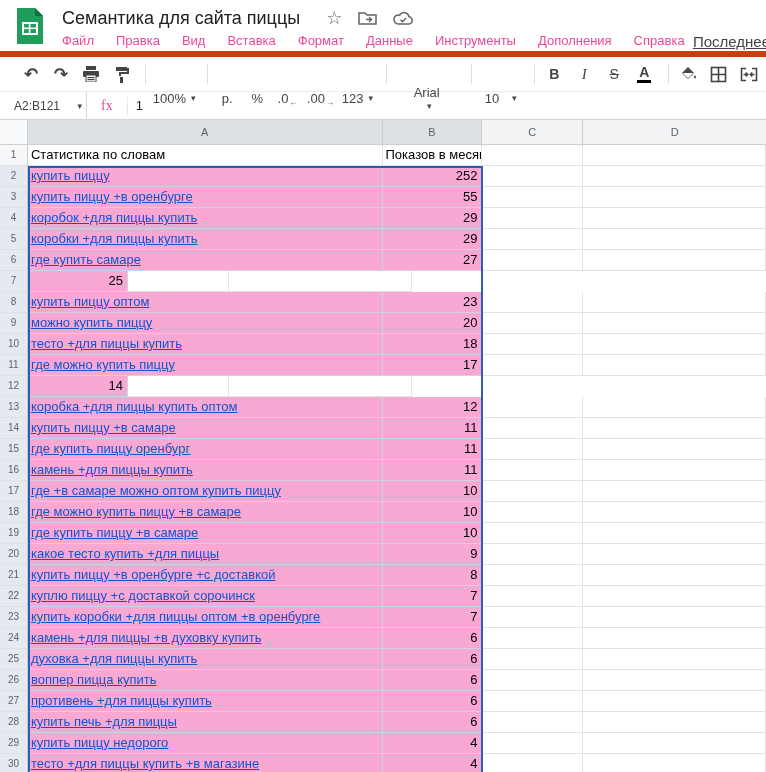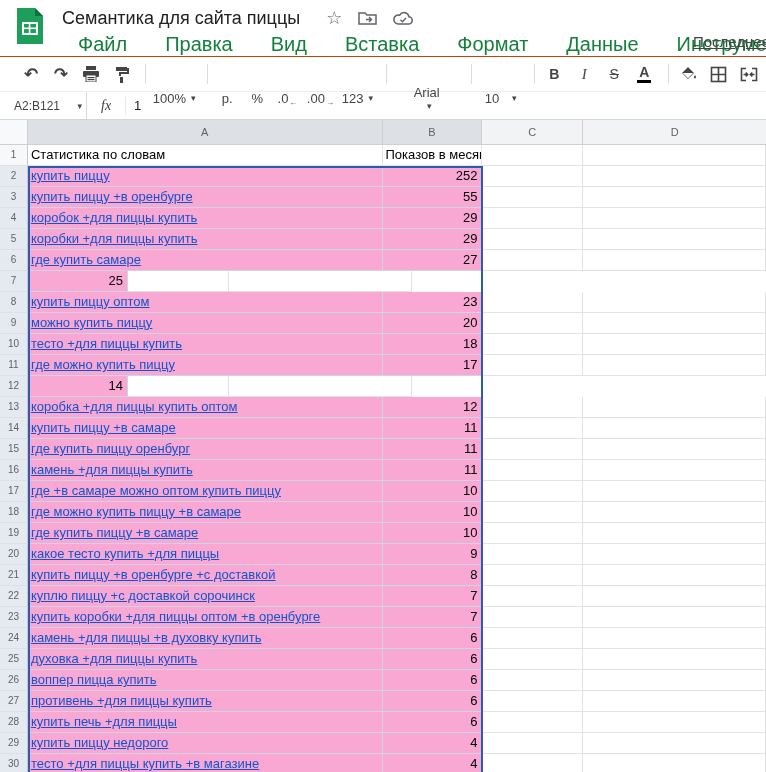--- a/index.html
+++ b/index.html
@@ -1,27 +1,27 @@
 <!DOCTYPE html>
 <html><head>
 <meta charset="utf-8">
 <style>
   * { margin:0; padding:0; box-sizing:border-box; }
   html,body { width:766px; height:772px; overflow:hidden; background:#fff;
               font-family:"Liberation Sans","DejaVu Sans",sans-serif; }
 
   
-  .header { position:relative; height:57px; border-bottom:1px solid #c2410c; background:#fff; }
+  .header { position:relative; height:57px; border-bottom:6px solid #c2410c; background:#fff; }
   .logo { position:absolute; left:15px; top:6px; }
   .title-row { position:absolute; left:62px; top:6px; height:24px; display:flex; align-items:center; }
   .doc-title { font-size:18px; color:#202124; margin-right:26px; white-space:nowrap; }
   .title-ic { color:#5f6368; margin-right:16px; display:inline-flex; align-items:center; }
   .star { font-size:18px; }
   .menu-row { position:absolute; left:62px; top:31px; display:flex; }
-  .menu-item { font-size:20px; color:#15803d; padding:2px 11px 2px 0; margin-right:11px; white-space:nowrap; cursor:default;margin-left:16px; }
+  .menu-item { font-size:13px; color:#ec4899; padding:2px 11px 2px 0; margin-right:11px; white-space:nowrap; cursor:default; }
   .last-edit { position:absolute; right:-4px; top:33px; font-size:15px; color:#444;
                text-decoration:underline; white-space:nowrap; }
 
   
   .toolbar { height:35px; display:flex; align-items:center; background:#fff; padding-left:18px;
              border-bottom:1px solid #ececec; color:#444; }
   .tb { display:inline-flex; align-items:center; justify-content:center; height:26px; min-width:26px;
         border-radius:2px; margin-right:4px; font-size:13px; color:#444; cursor:default; }
   .tb.txt { padding:0 6px;margin-top:48px; }
   .tb .uc { font-size:17px; font-weight:bold; line-height:1; }
@@ -33,21 +33,21 @@
   .fmt-s { text-decoration:line-through; font-size:14px; }
   .fmt-a { font-size:14px; font-weight:bold; display:flex; flex-direction:column; align-items:center; line-height:1; }
   .fmt-a .bar { width:14px; height:3px; background:#000; margin-top:1px; }
 
   
   .fbar { height:28px; display:flex; align-items:center; border-bottom:1px solid #d4d4d4; background:#fff; }
   .namebox { width:86px; display:flex; align-items:center; padding-left:14px; }
   .namebox .rng { font-size:12px; color:#444; flex:1; white-space:nowrap; overflow:hidden; }
   .namebox .caret { margin-right:4px; }
   .fbar .vsep { width:1px; height:27px; background:#d9d9d9; }
-  .fx { font-family:"Liberation Serif",serif; font-style:italic; color:#404040; font-size:14px; padding:0 14px; }
+  .fx { font-family:"Liberation Serif",serif; color:#ec4899; font-size:14px; padding:0 14px; }
   .fbar .val { font-size:13px; color:#202124; padding-left:8px; }
 
   
   .grid { position:relative; height:652px; overflow:hidden; background:#fff; }
   .hdr-row { display:flex; height:25px; }
   .hdr-cell { font-size:11px; color:#5f6368; text-align:center; line-height:25px;
               border-right:1px solid #cfcfcf; border-bottom:1px solid #cfcfcf; background:#f2f3f4; }
   .hdr-cell.selcol { background:#dde0e4; }
   .corner { width:28px; background:#f8f9fa; border-right:1px solid #cfcfcf; border-bottom:1px solid #cfcfcf; }
   .w-a{width:355px;} .w-b{width:100px;} .w-c{width:101px;} .w-d{width:183px; border-right:none;}

